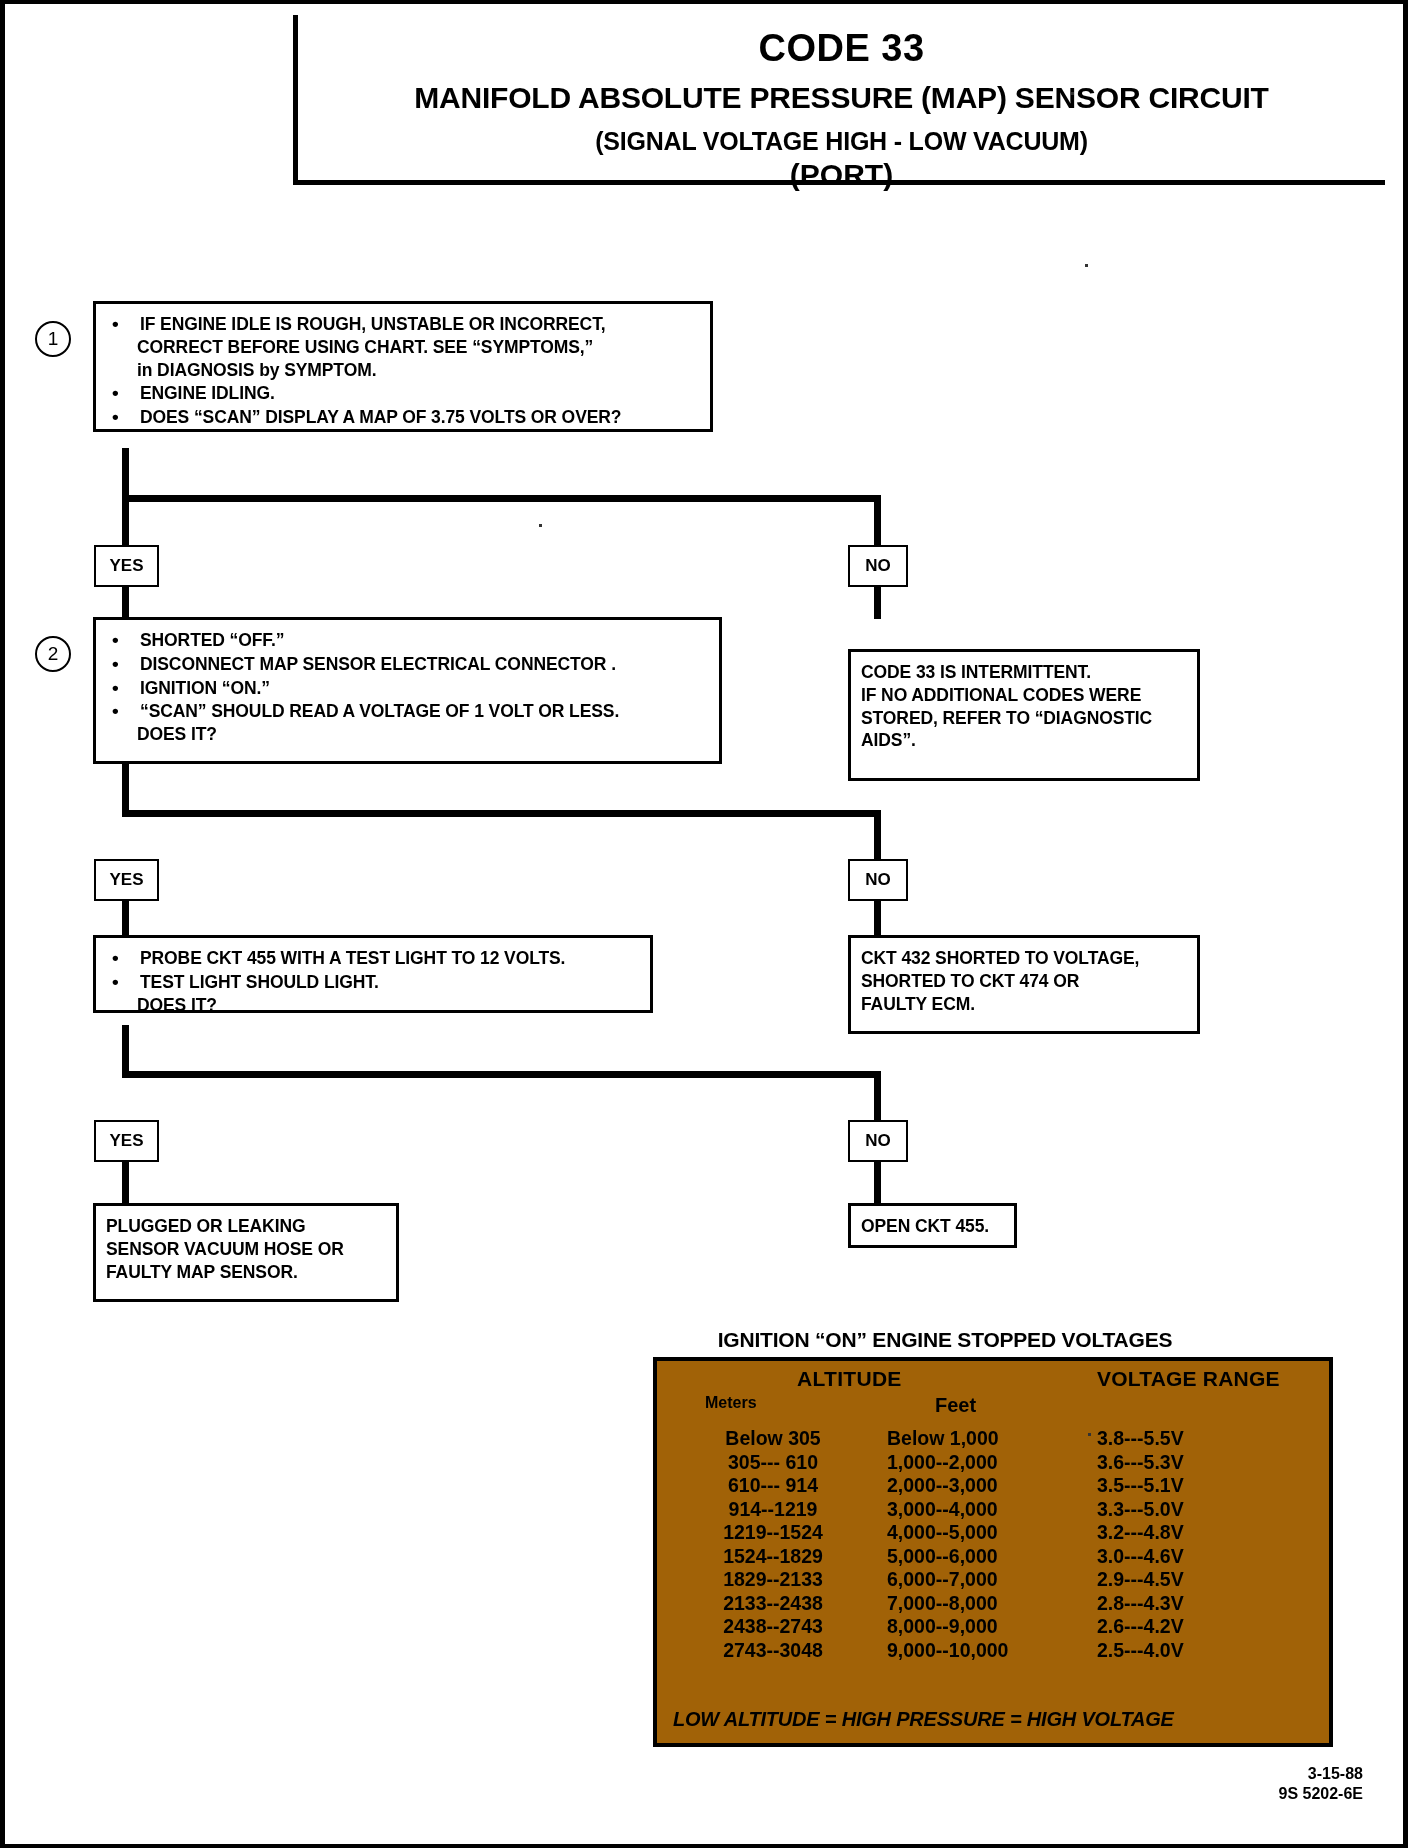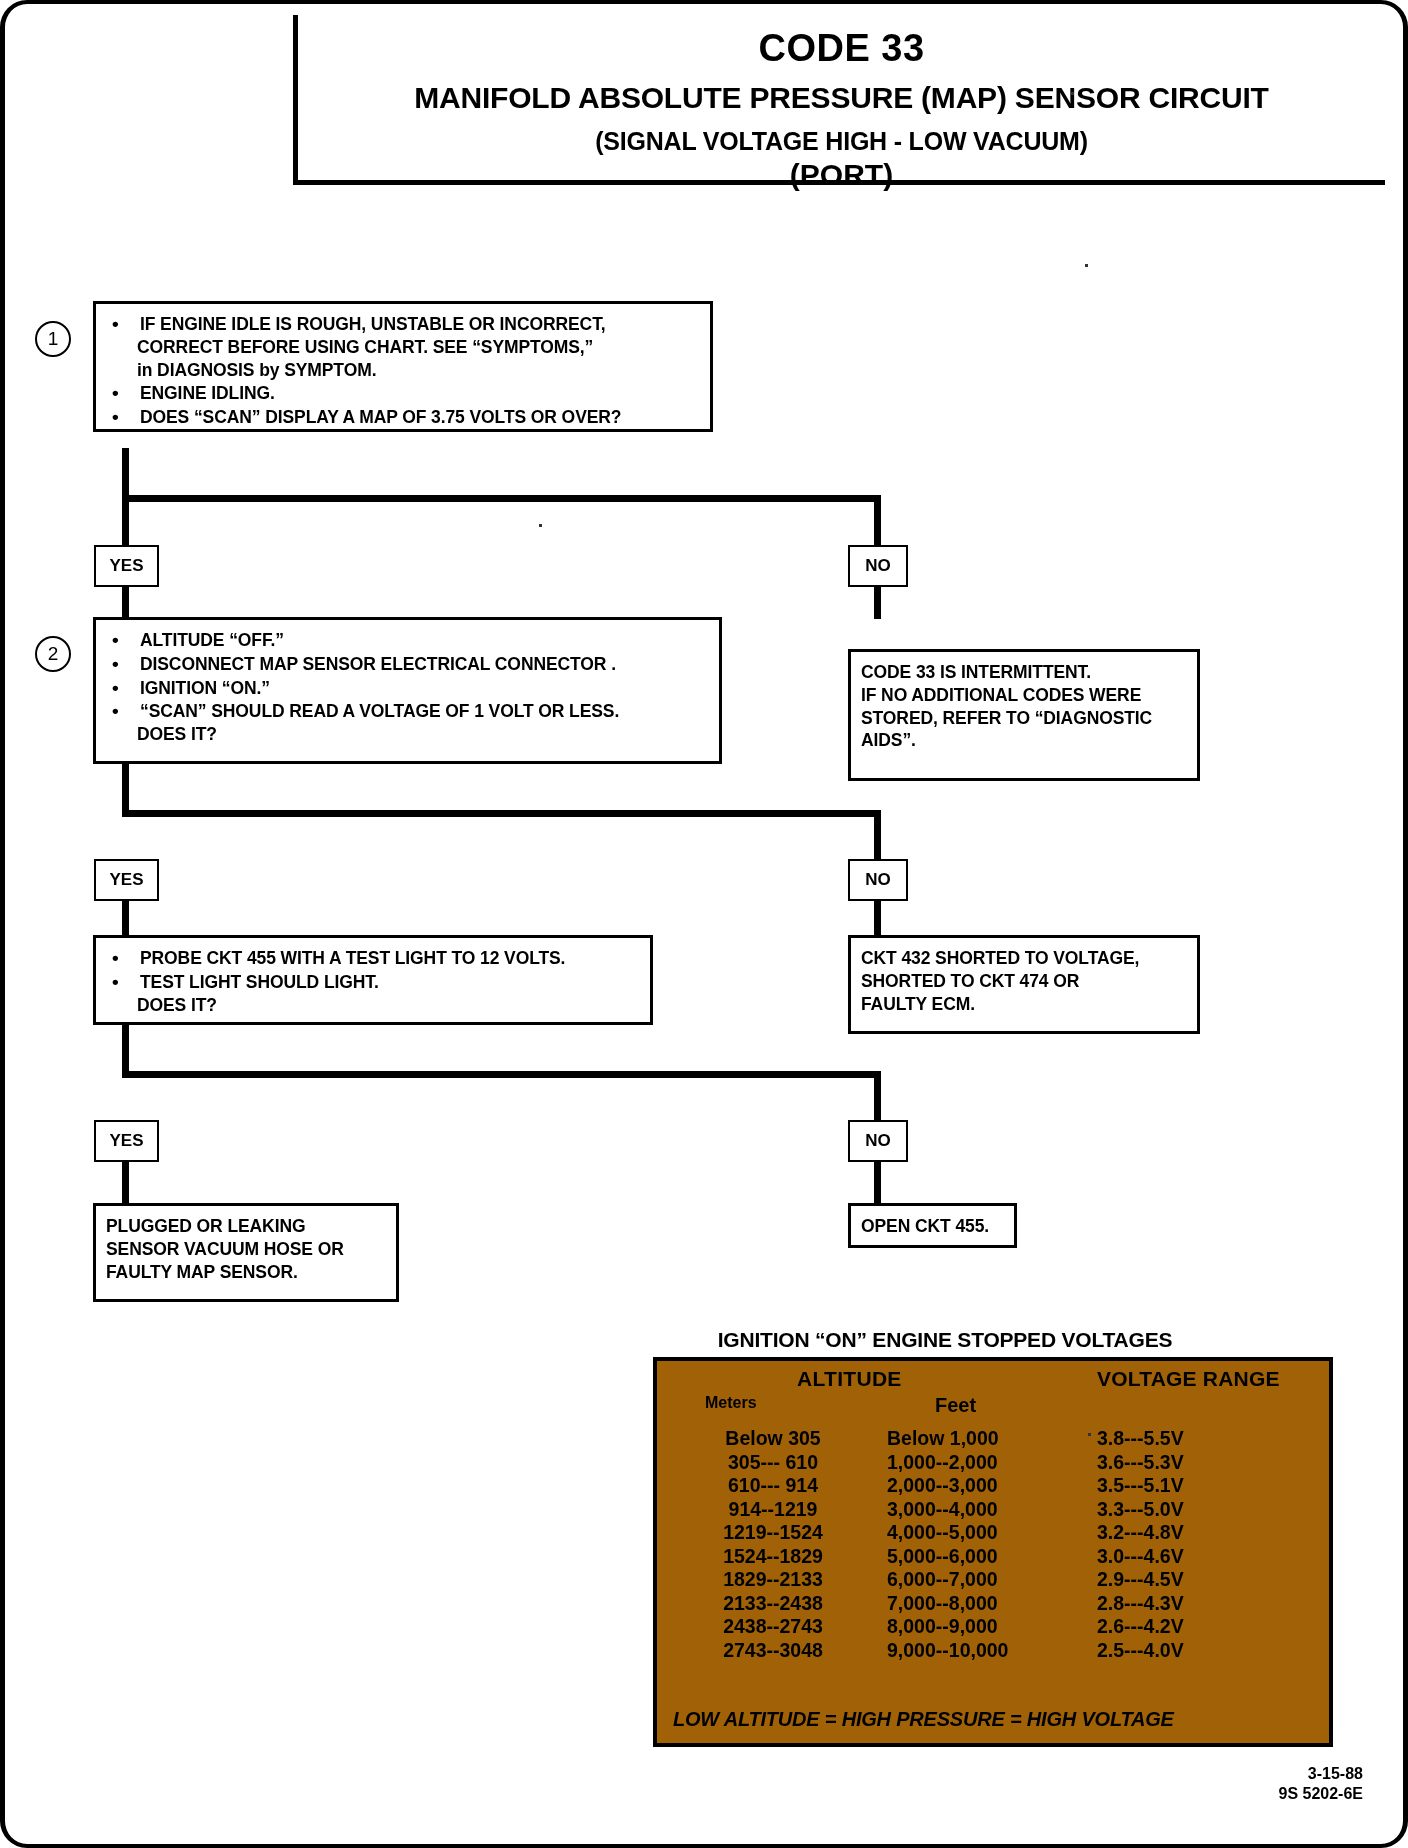--- a/index.html
+++ b/index.html
@@ -20,21 +20,20 @@
   #page {
     position: absolute;
     left: 0; top: 0;
     width: 1408px;
     height: 1848px;
     box-sizing: border-box;
     border-left: 5px solid #000;
     border-right: 5px solid #000;
     border-top: 4px solid #000;
     border-bottom: 4px solid #000;
-    border-radius: 27px;
   }
 
   
   #title-block {
     position: absolute;
     left: 288px;
     top: 11px;
     width: 1092px;
     height: 170px;
     box-sizing: border-box;
@@ -305,21 +304,21 @@
 
   <div class="vline" style="left:117px; top:582px; height:33px;"></div>
   <div class="vline" style="left:869px; top:582px; height:33px;"></div>
 
   <div class="step-circle" style="left:30px; top:632px;">2</div>
 
   <div class="fbox" id="box-step2" style="left:88px; top:613px; width:629px; height:147px;">
     <div class="inner">
       <ul class="bullet-list">
         <li>
-          <span>ALTITUDE “OFF.”</span>
+          <span>SHORTED “OFF.”</span>
         </li>
         <li>
           <span>DISCONNECT MAP SENSOR ELECTRICAL CONNECTOR .</span>
         </li>
         <li>
           <span>IGNITION “ON.”</span>
         </li>
         <li>
           <span>“SCAN” SHOULD READ  A VOLTAGE OF 1 VOLT OR LESS.</span>
           <span class="cont">DOES IT?</span>
@@ -340,21 +339,21 @@
   <div class="vline" style="left:117px; top:760px; height:53px;"></div>
   <div class="hline" style="left:117px; top:806px; width:759px;"></div>
   <div class="vline" style="left:869px; top:806px; height:52px;"></div>
 
   <div class="yn" style="left:89px; top:855px; width:65px; height:42px;">YES</div>
   <div class="yn" style="left:843px; top:855px; width:60px; height:42px;">NO</div>
 
   <div class="vline" style="left:117px; top:896px; height:37px;"></div>
   <div class="vline" style="left:869px; top:896px; height:37px;"></div>
 
-  <div class="fbox" id="box-step3" style="left:88px; top:931px; width:560px; height:90px;">
+  <div class="fbox" id="box-step3" style="left:88px; top:931px; width:560px; height:78px;">
     <div class="inner">
       <ul class="bullet-list">
         <li>
           <span>PROBE CKT 455 WITH A TEST LIGHT TO 12  VOLTS.</span>
         </li>
         <li>
           <span>TEST LIGHT SHOULD LIGHT.</span>
           <span class="cont">DOES IT?</span>
         </li>
       </ul>

